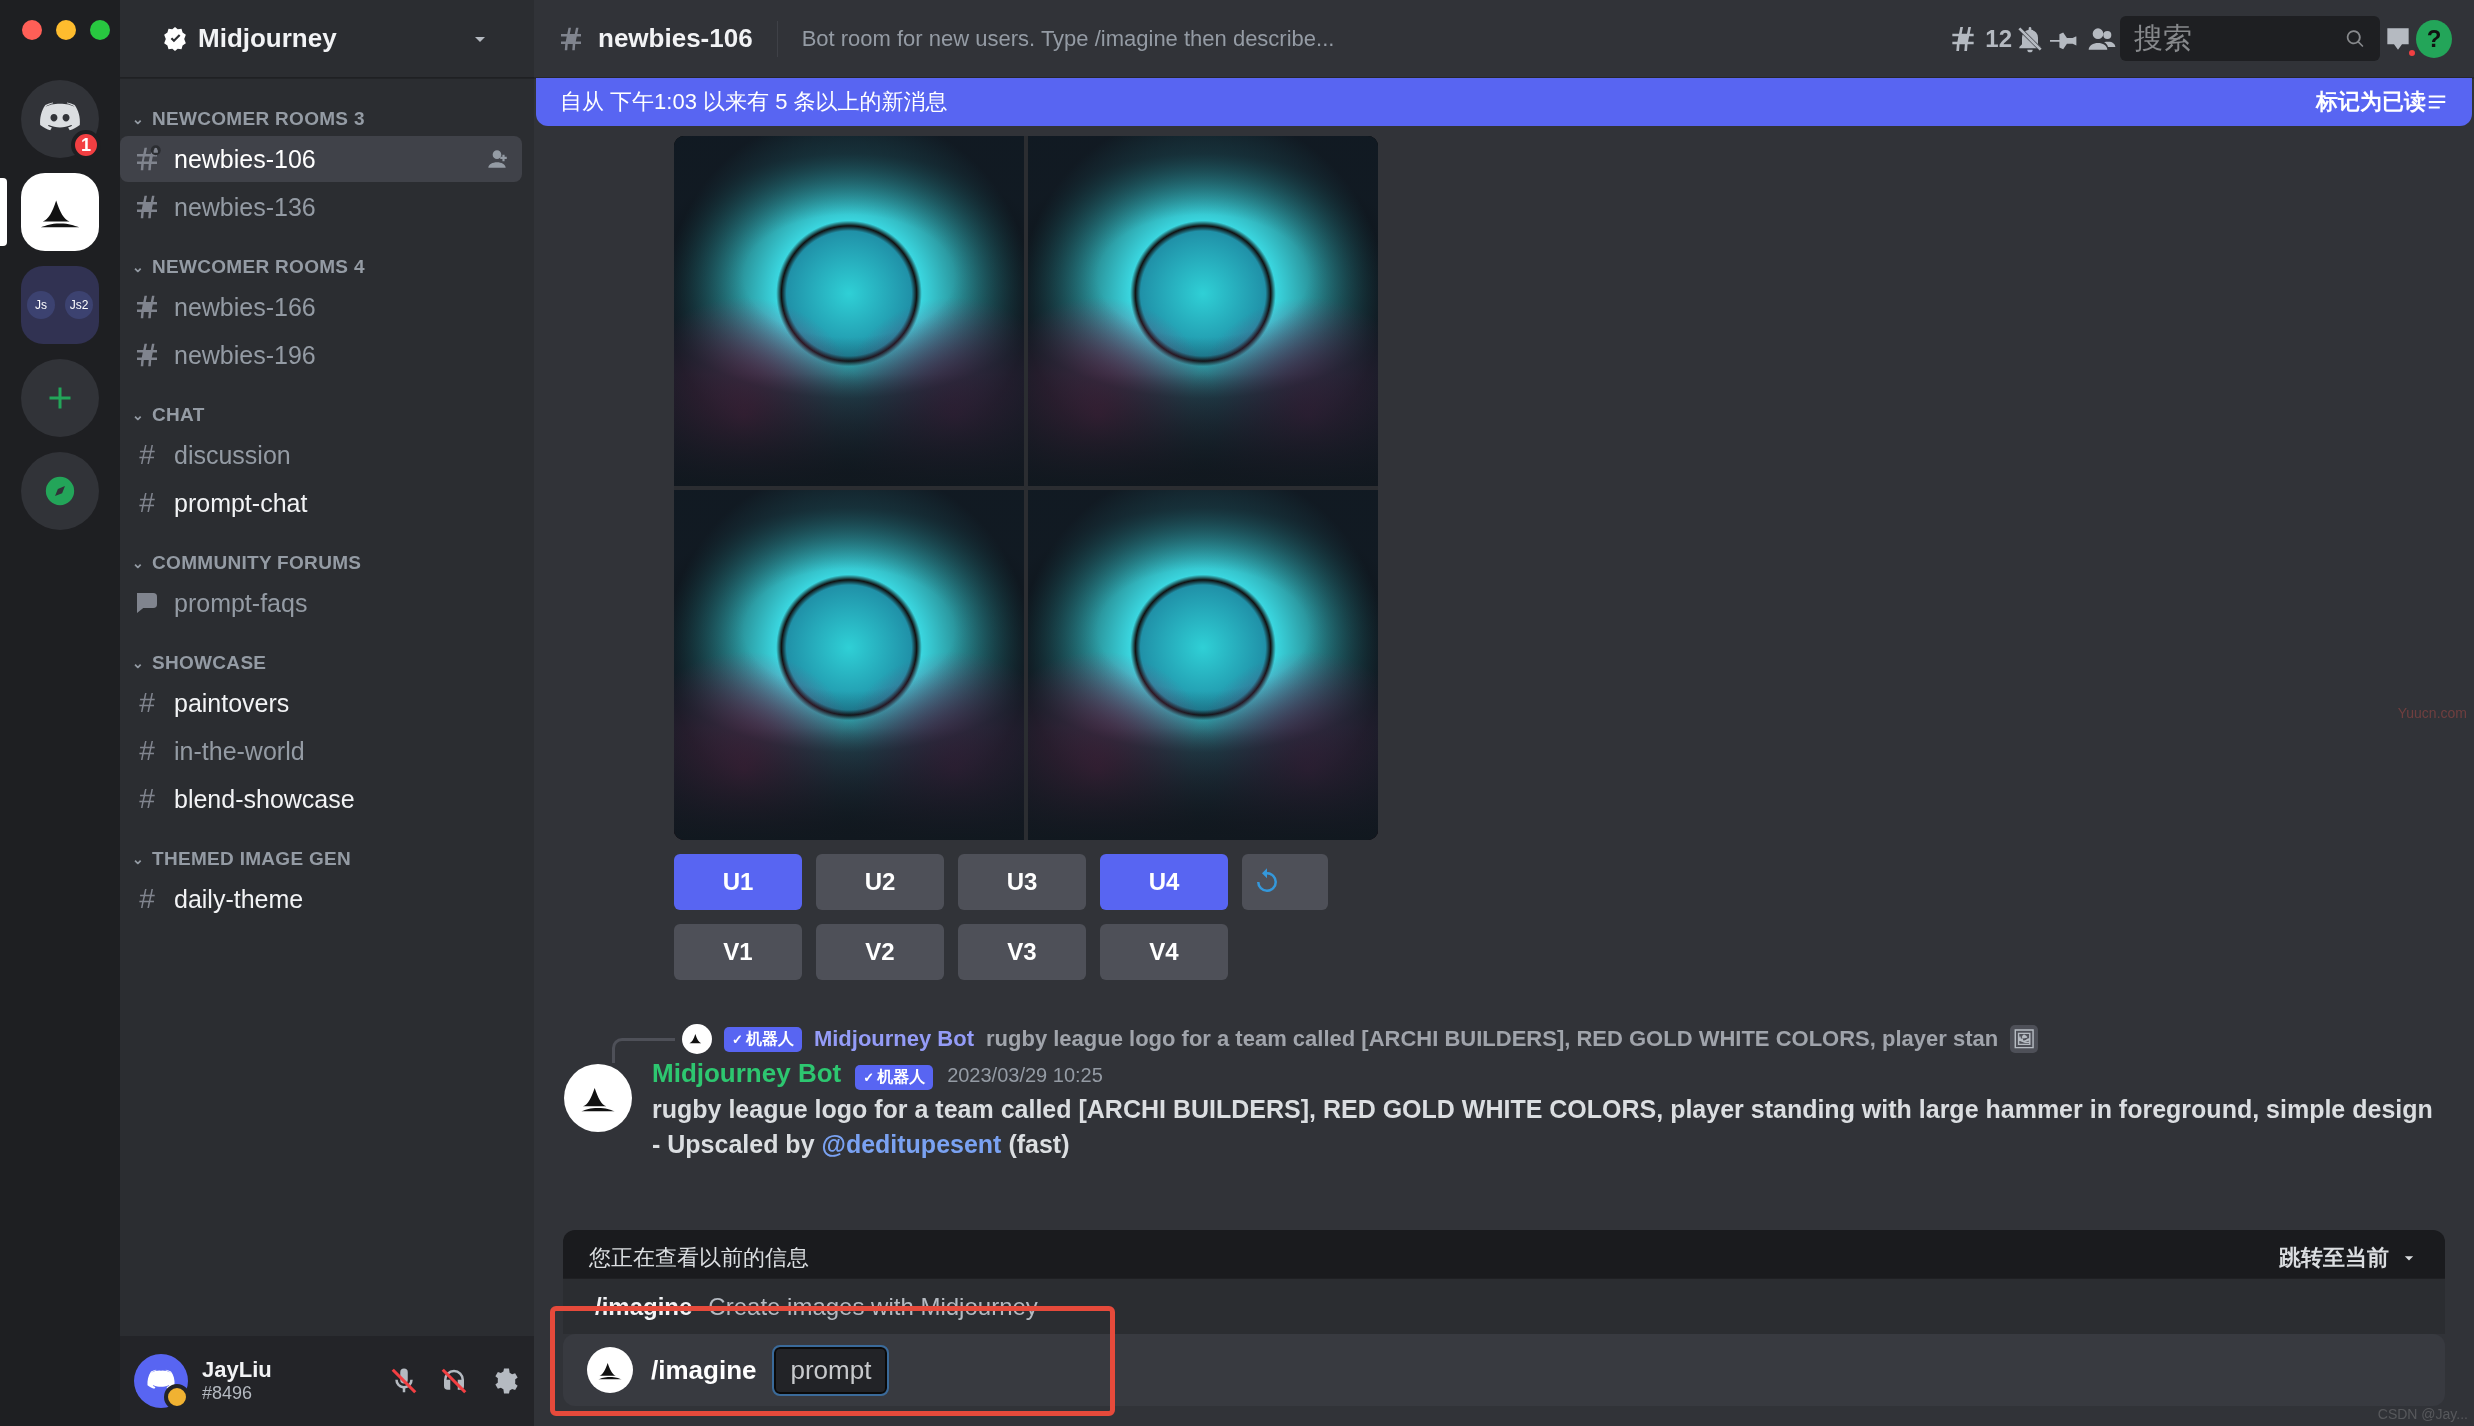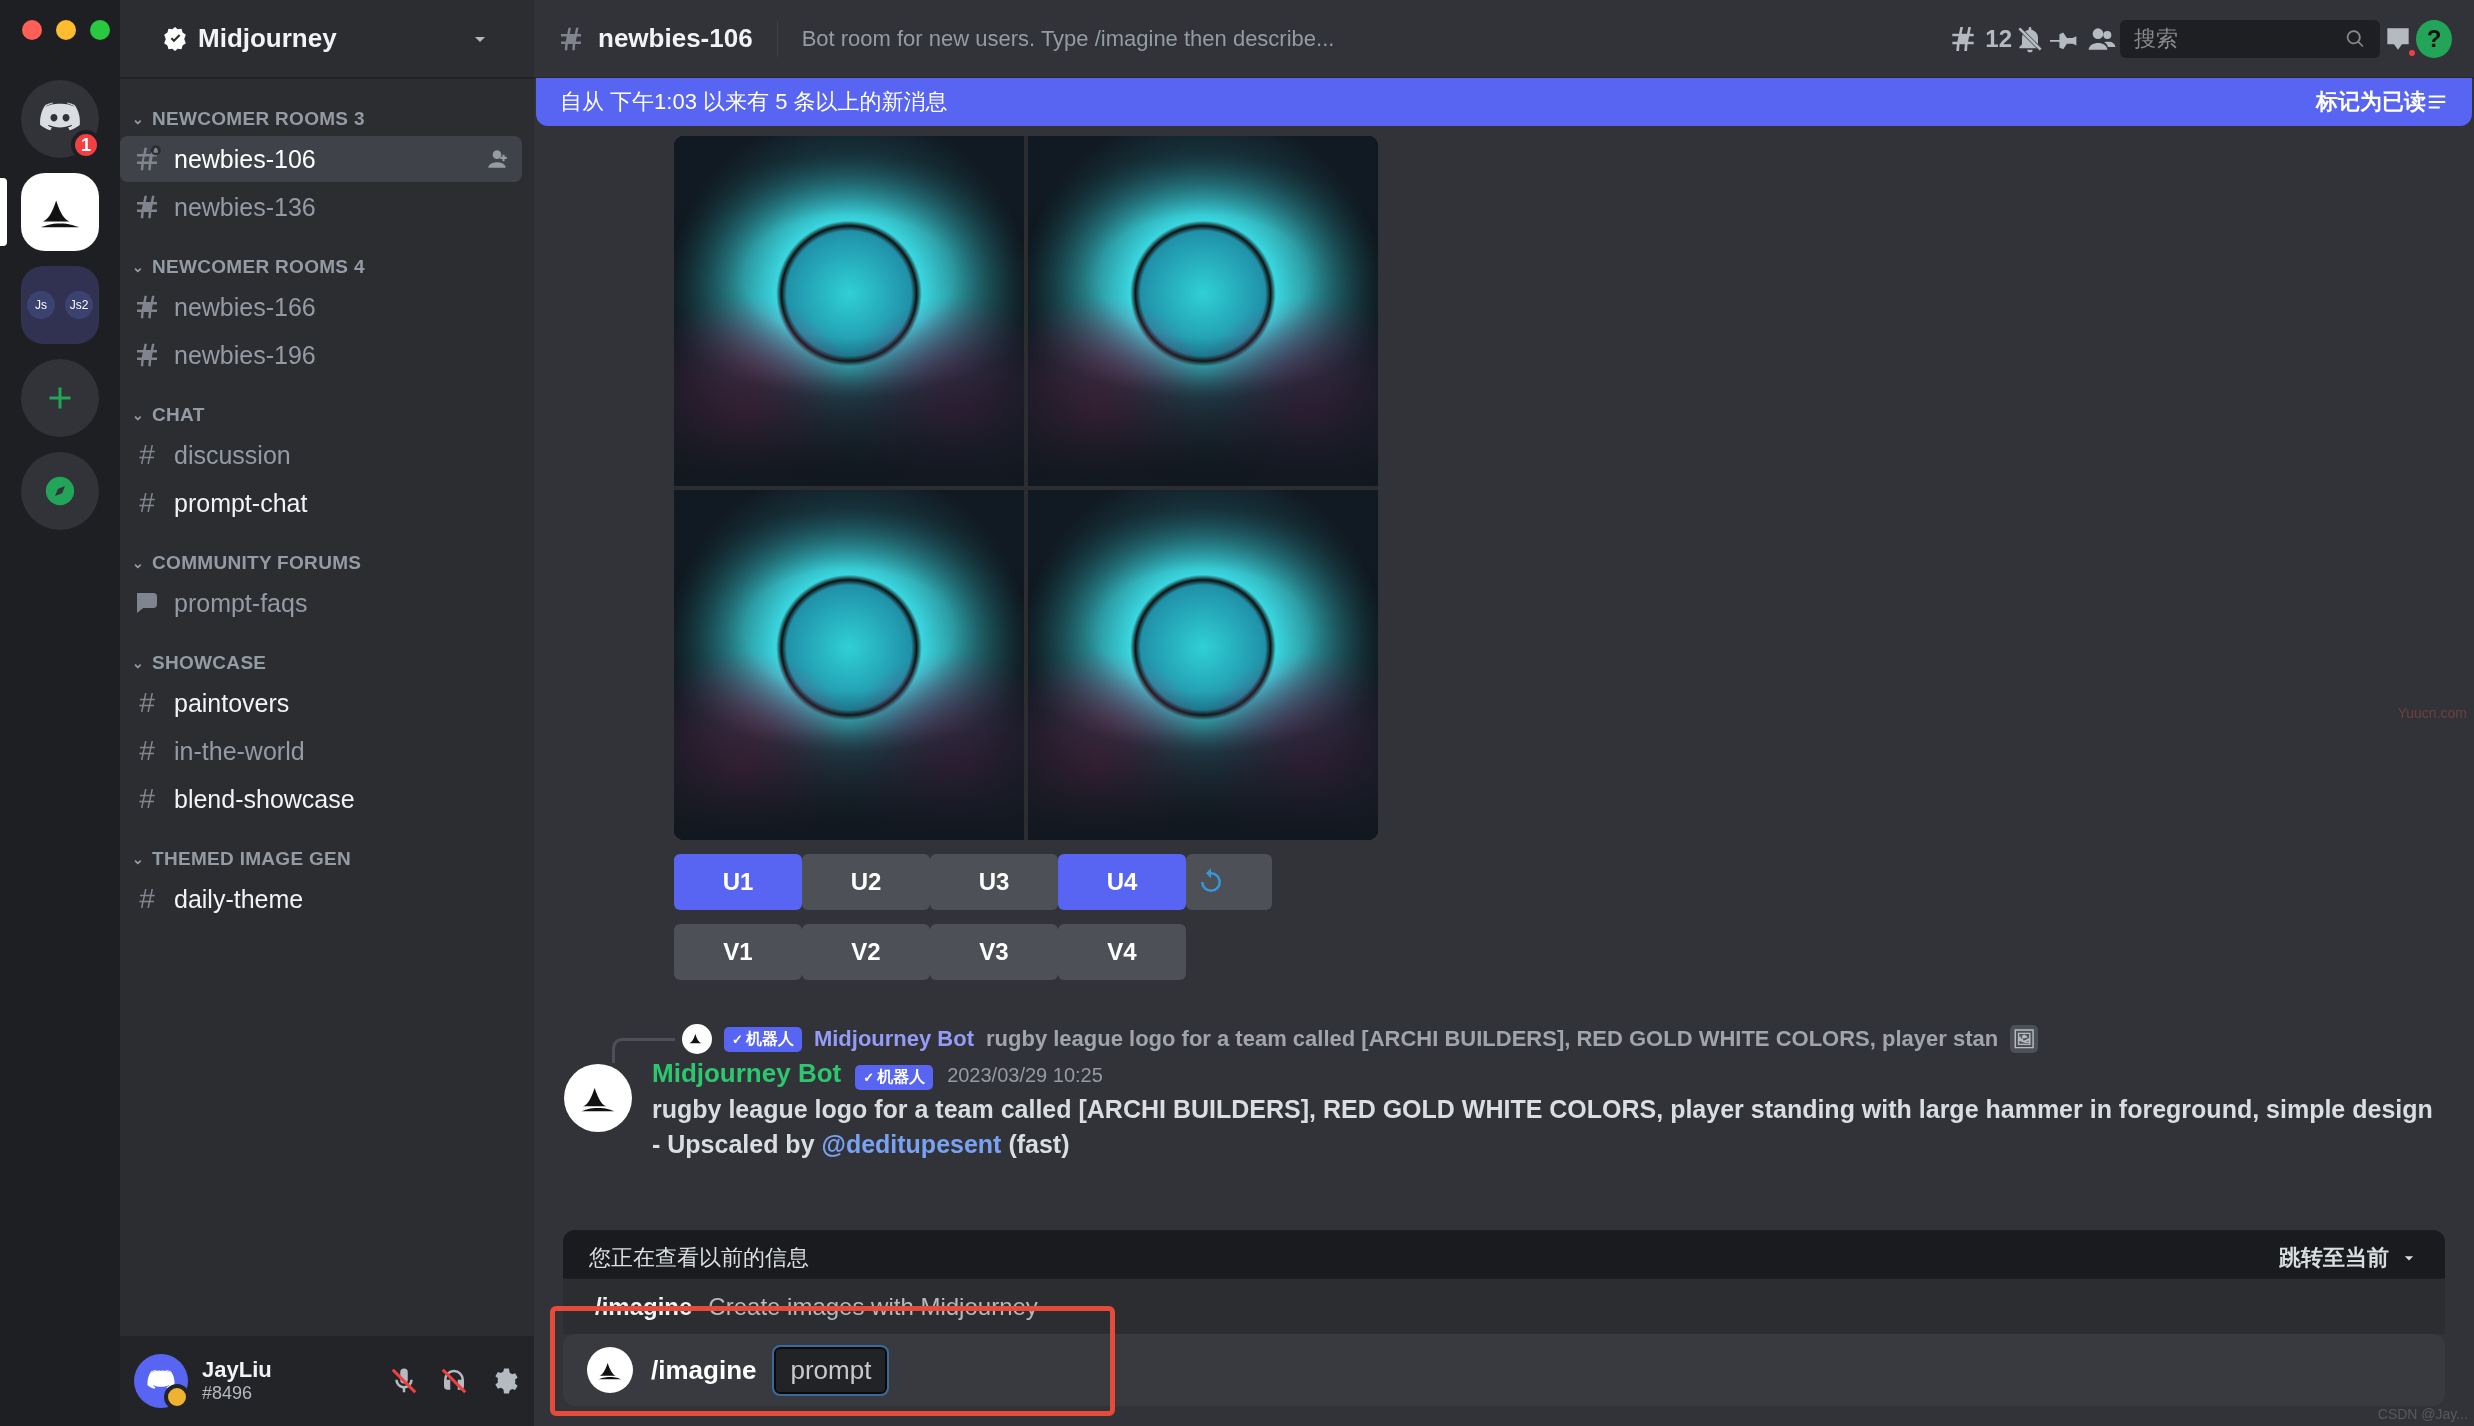--- a/index.html
+++ b/index.html
@@ -128,21 +128,21 @@
   gap: 18px;
 }
 .topbar .channel-title { display: flex; align-items: center; gap: 12px; font-size: 26px; font-weight: 700; color: #f2f3f5; }
 .topbar .divider { width: 1px; height: 36px; background: #3f4147; margin: 0 6px; }
 .topbar .topic { color: #949ba4; font-size: 22px; flex-shrink: 1; white-space: nowrap; overflow: hidden; text-overflow: ellipsis; max-width: 620px; }
 .topbar .spacer { flex: 1; }
 .topbar .tool-icons { display: flex; align-items: center; color: #b5bac1; }
 .topbar .tool-icons .ic { width: 36px; height: 36px; cursor: pointer; display: flex; align-items: center; justify-content: center; font-size: 30px; }
 .topbar .threads-count { display: flex; align-items: center; gap: 6px; font-size: 24px; color: #b5bac1; font-weight: 600; }
 .topbar .search-box { background: #1e1f22; border-radius: 6px; padding: 6px 14px; display: flex; align-items: center; width: 260px; gap: 10px; }
-.topbar .search-box input { background: transparent; border: none; outline: none; color: #dbdee1; font-size: 22px; width: 100%; }
+.topbar .search-box input { background: transparent; border: none; outline: none; color: #dbdee1; font-size: 29px; width: 100%; }
 .topbar .search-box input::placeholder { color: #87898c; }
 .help-circle { width: 38px; height: 38px; border-radius: 50%; background: #23a559; color: #111; font-weight: 800; display: flex; align-items: center; justify-content: center; font-size: 24px; }
 
 
 .new-messages-banner {
   background: #5865f2;
   color: #fff;
   height: 48px;
   display: flex;
   align-items: center;
@@ -178,21 +178,21 @@
 .gen-img::after {
   content: "";
   position: absolute; inset: 0;
   background:
     radial-gradient(ellipse 60% 35% at 50% 40%, transparent 50%, rgba(20,30,40,.7)),
     linear-gradient(transparent 68%, #0a0a0a 100%),
     radial-gradient(circle at 20% 80%, #b02a68 0%, transparent 30%),
     radial-gradient(circle at 80% 80%, #8a2a68 0%, transparent 30%);
 }
 
-.button-row { margin-left: 110px; margin-top: 14px; display: flex; }
+.button-row { margin-left: 110px; margin-top: 14px; display: flex; gap: 14px; }
 .mj-btn {
   background: #4e5058;
   color: #fff;
   border: none;
   border-radius: 6px;
   padding: 14px 28px;
   font-size: 24px;
   font-weight: 600;
   cursor: pointer;
   min-width: 128px;

